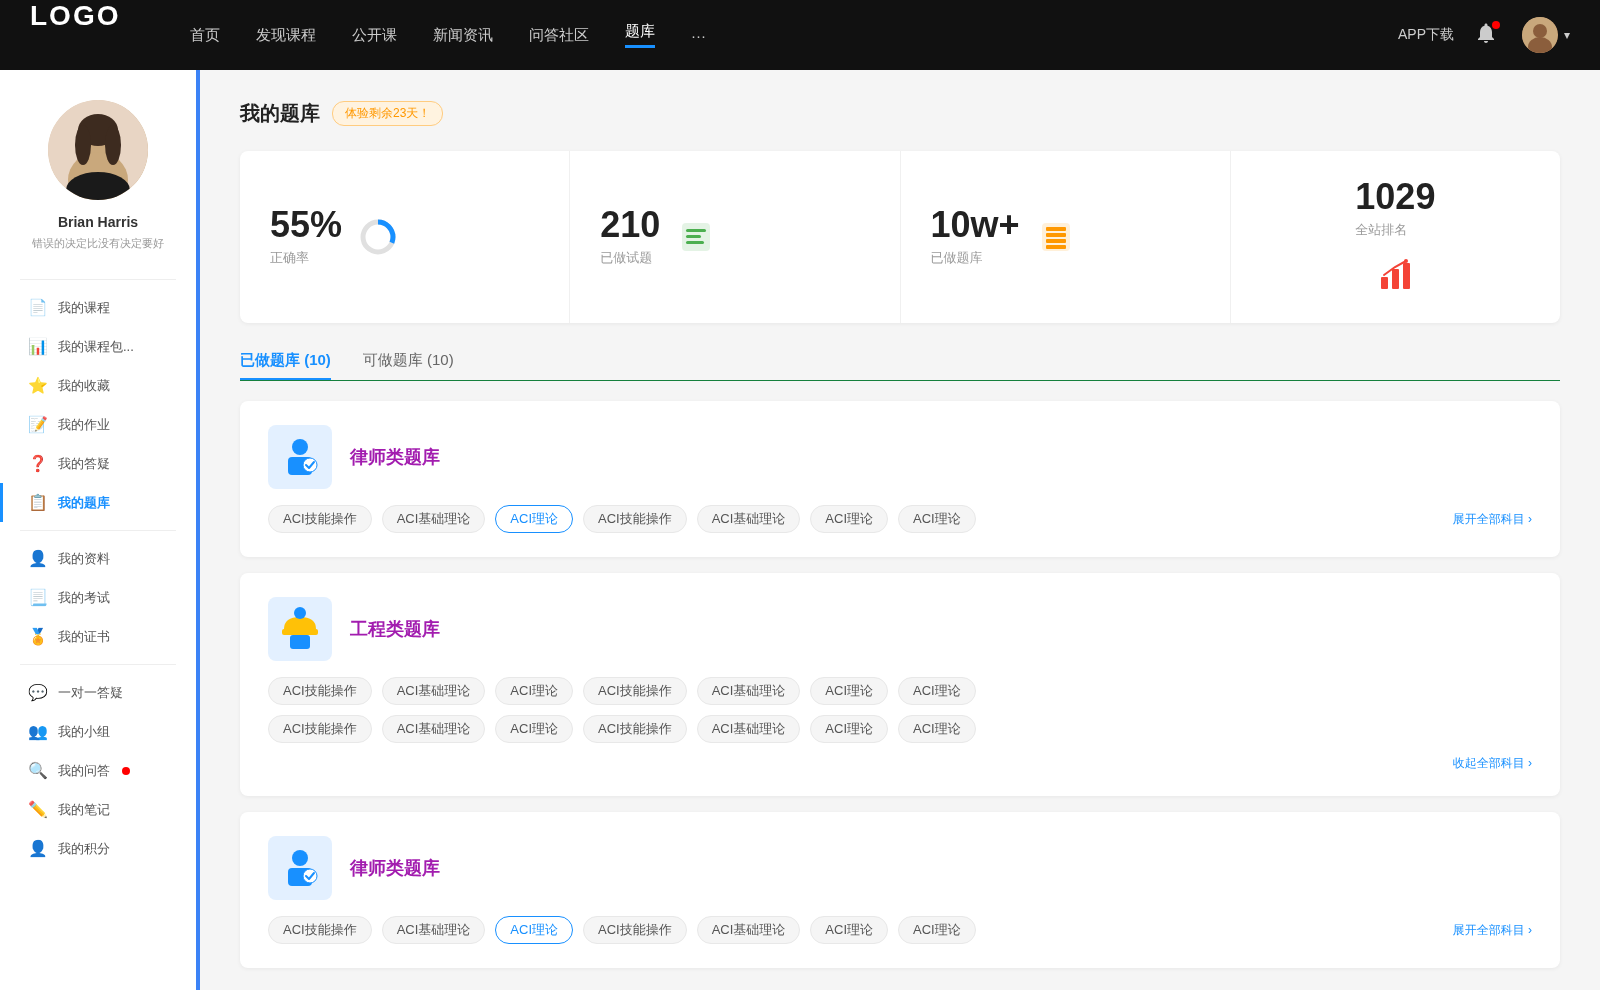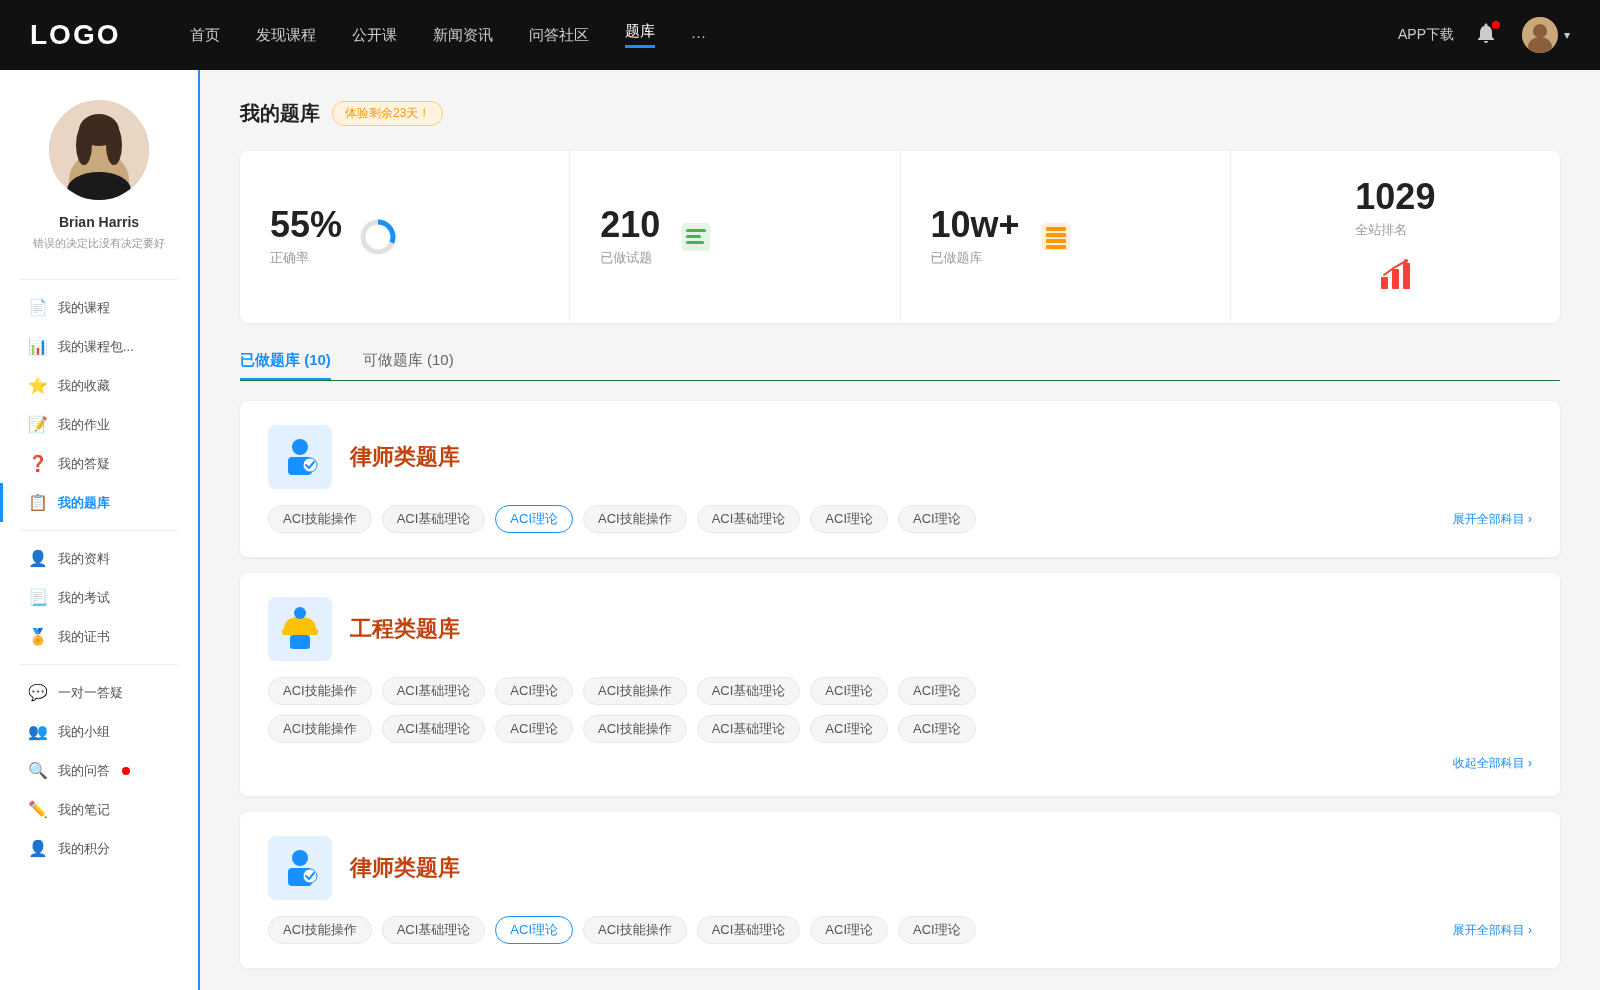--- a/index.html
+++ b/index.html
@@ -3,21 +3,20 @@
   <meta charset="utf-8">
   <style>
     * { box-sizing: border-box; margin: 0; padding: 0; }
     body { font-family: 'PingFang SC', 'Microsoft YaHei', sans-serif; background: #f5f5f5; color: #333; }
 
     
     .navbar {
       background: #111;
       height: 70px;
       display: flex;
-      align-items: center;
       padding: 0 30px;
       position: fixed;
       top: 0; left: 0; right: 0;
       z-index: 100;
     }
     .navbar-logo {
       font-size: 28px;
       font-weight: bold;
       color: #fff;
       letter-spacing: 2px;
@@ -94,21 +93,21 @@
       min-height: calc(100vh - 70px);
       padding: 30px 0 20px;
       display: flex;
       flex-direction: column;
       align-items: center;
       position: fixed;
       top: 70px;
       left: 0;
       bottom: 0;
       overflow-y: auto;
-      border-right: 2px solid #3b82f6;
+      border-right: 4px solid #3b82f6;
     }
     .profile-avatar {
       width: 100px; height: 100px;
       border-radius: 50%;
       background: linear-gradient(135deg, #e8d5c4, #c9a87c);
       overflow: hidden;
       margin-bottom: 14px;
       display: flex;
       align-items: center;
       justify-content: center;
@@ -279,23 +278,23 @@
       width: 64px; height: 64px;
       background: #e3f0ff;
       border-radius: 8px;
       display: flex;
       align-items: center;
       justify-content: center;
       font-size: 36px;
       flex-shrink: 0;
     }
     .bank-title {
-      font-size: 22px;
+      font-size: 18px;
       font-weight: bold;
-      color: #c2410c;
+      color: #a21caf;
     }
     .tag {
       padding: 4px 14px;
       border-radius: 16px;
       font-size: 13px;
       background: #f5f5f5;
       color: #555;
       border: 1px solid #e8e8e8;
       cursor: pointer;
     }

